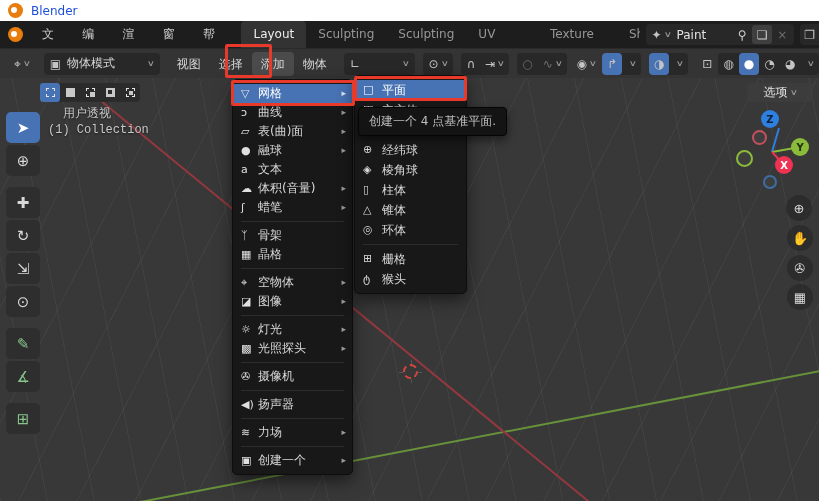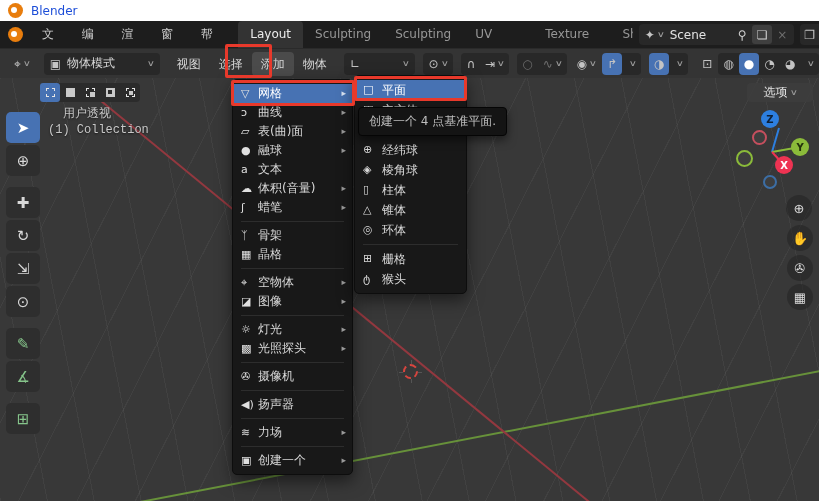--- a/index.html
+++ b/index.html
@@ -117,21 +117,21 @@
     <span style="width:12px;"></span>
     <span class="wtab active">Layout</span>
     <span class="wtab">Sculpting</span>
     <span class="wtab">Sculpting</span>
     <span class="wtab">UV Editing</span>
     <span class="wtab">Texture Paint</span>
     <span class="wtab clipped">Shading</span>
     <div class="scenebox">
       <span class="ic">✦</span>
       <span class="chev">∨</span>
-      <span class="sc-name">Scene</span>
+      <span class="sc-name">Paint</span>
       <span class="mini-btn">⚲</span>
       <span class="mini-btn lit">❏</span>
       <span class="mini-btn dim">×</span>
     </div>
     <div class="vlayer">
       <span class="ic">❐</span>
     </div>
   </div>
 
   <div class="toolheader">

